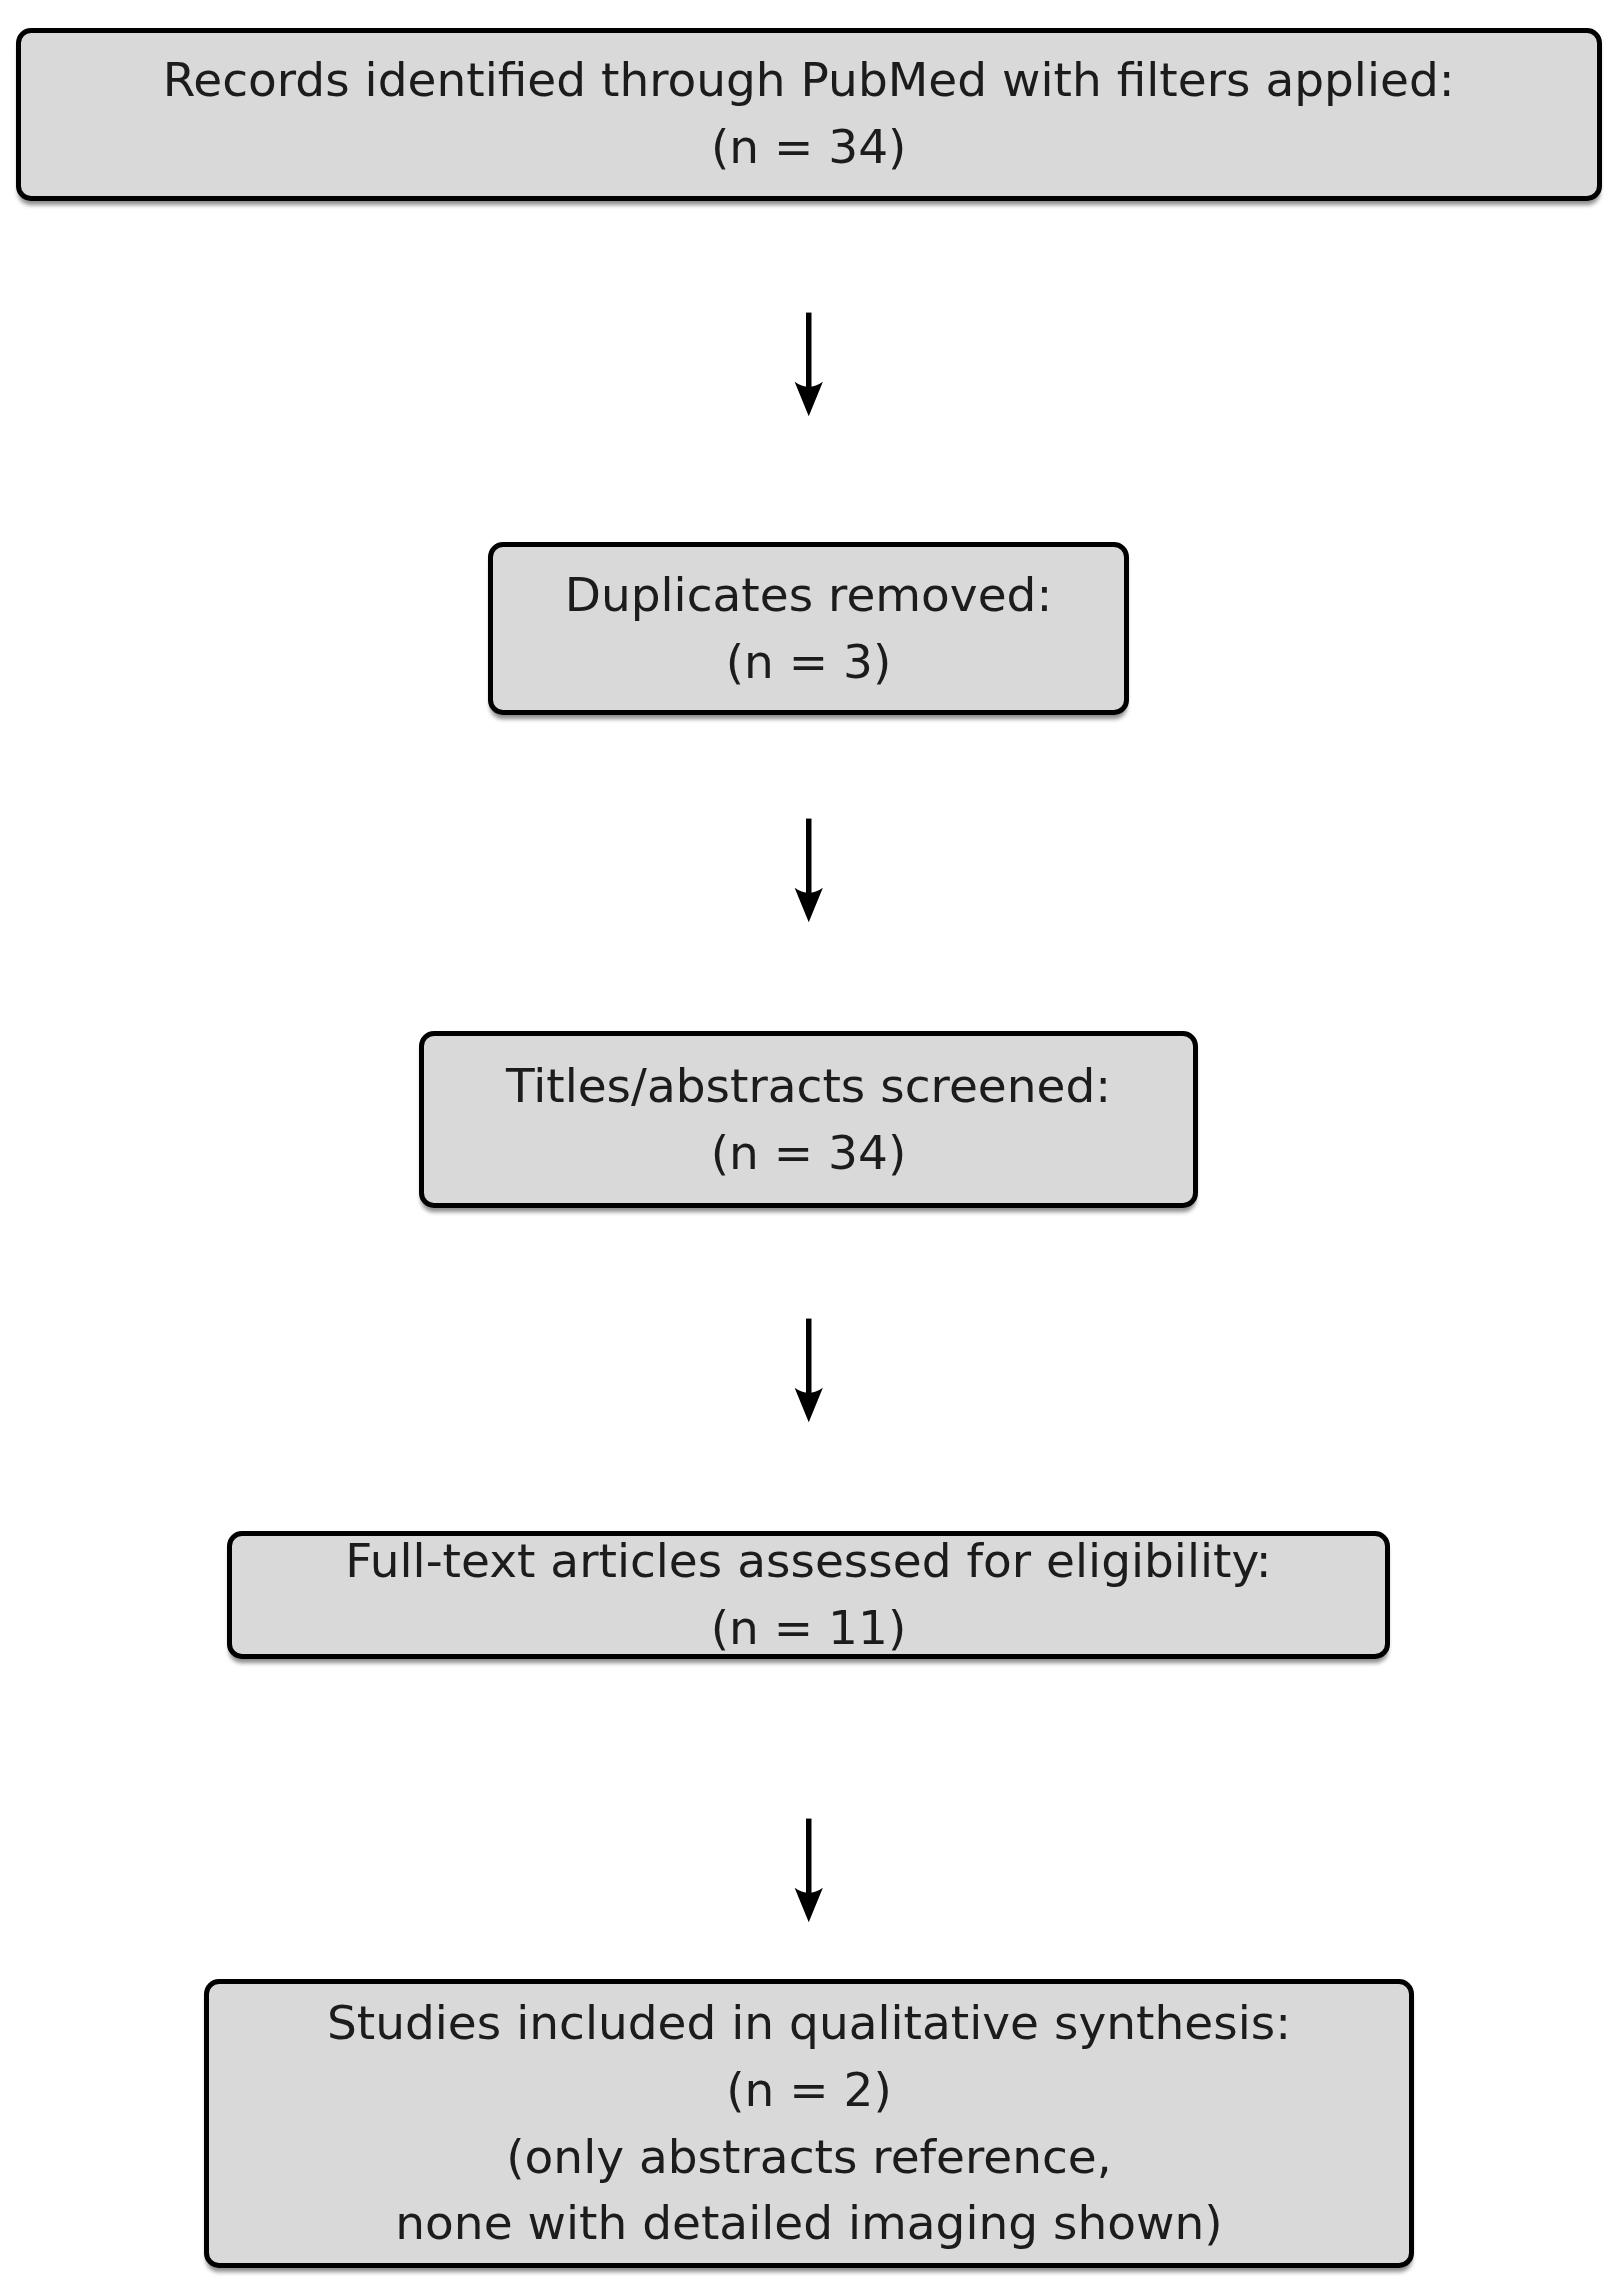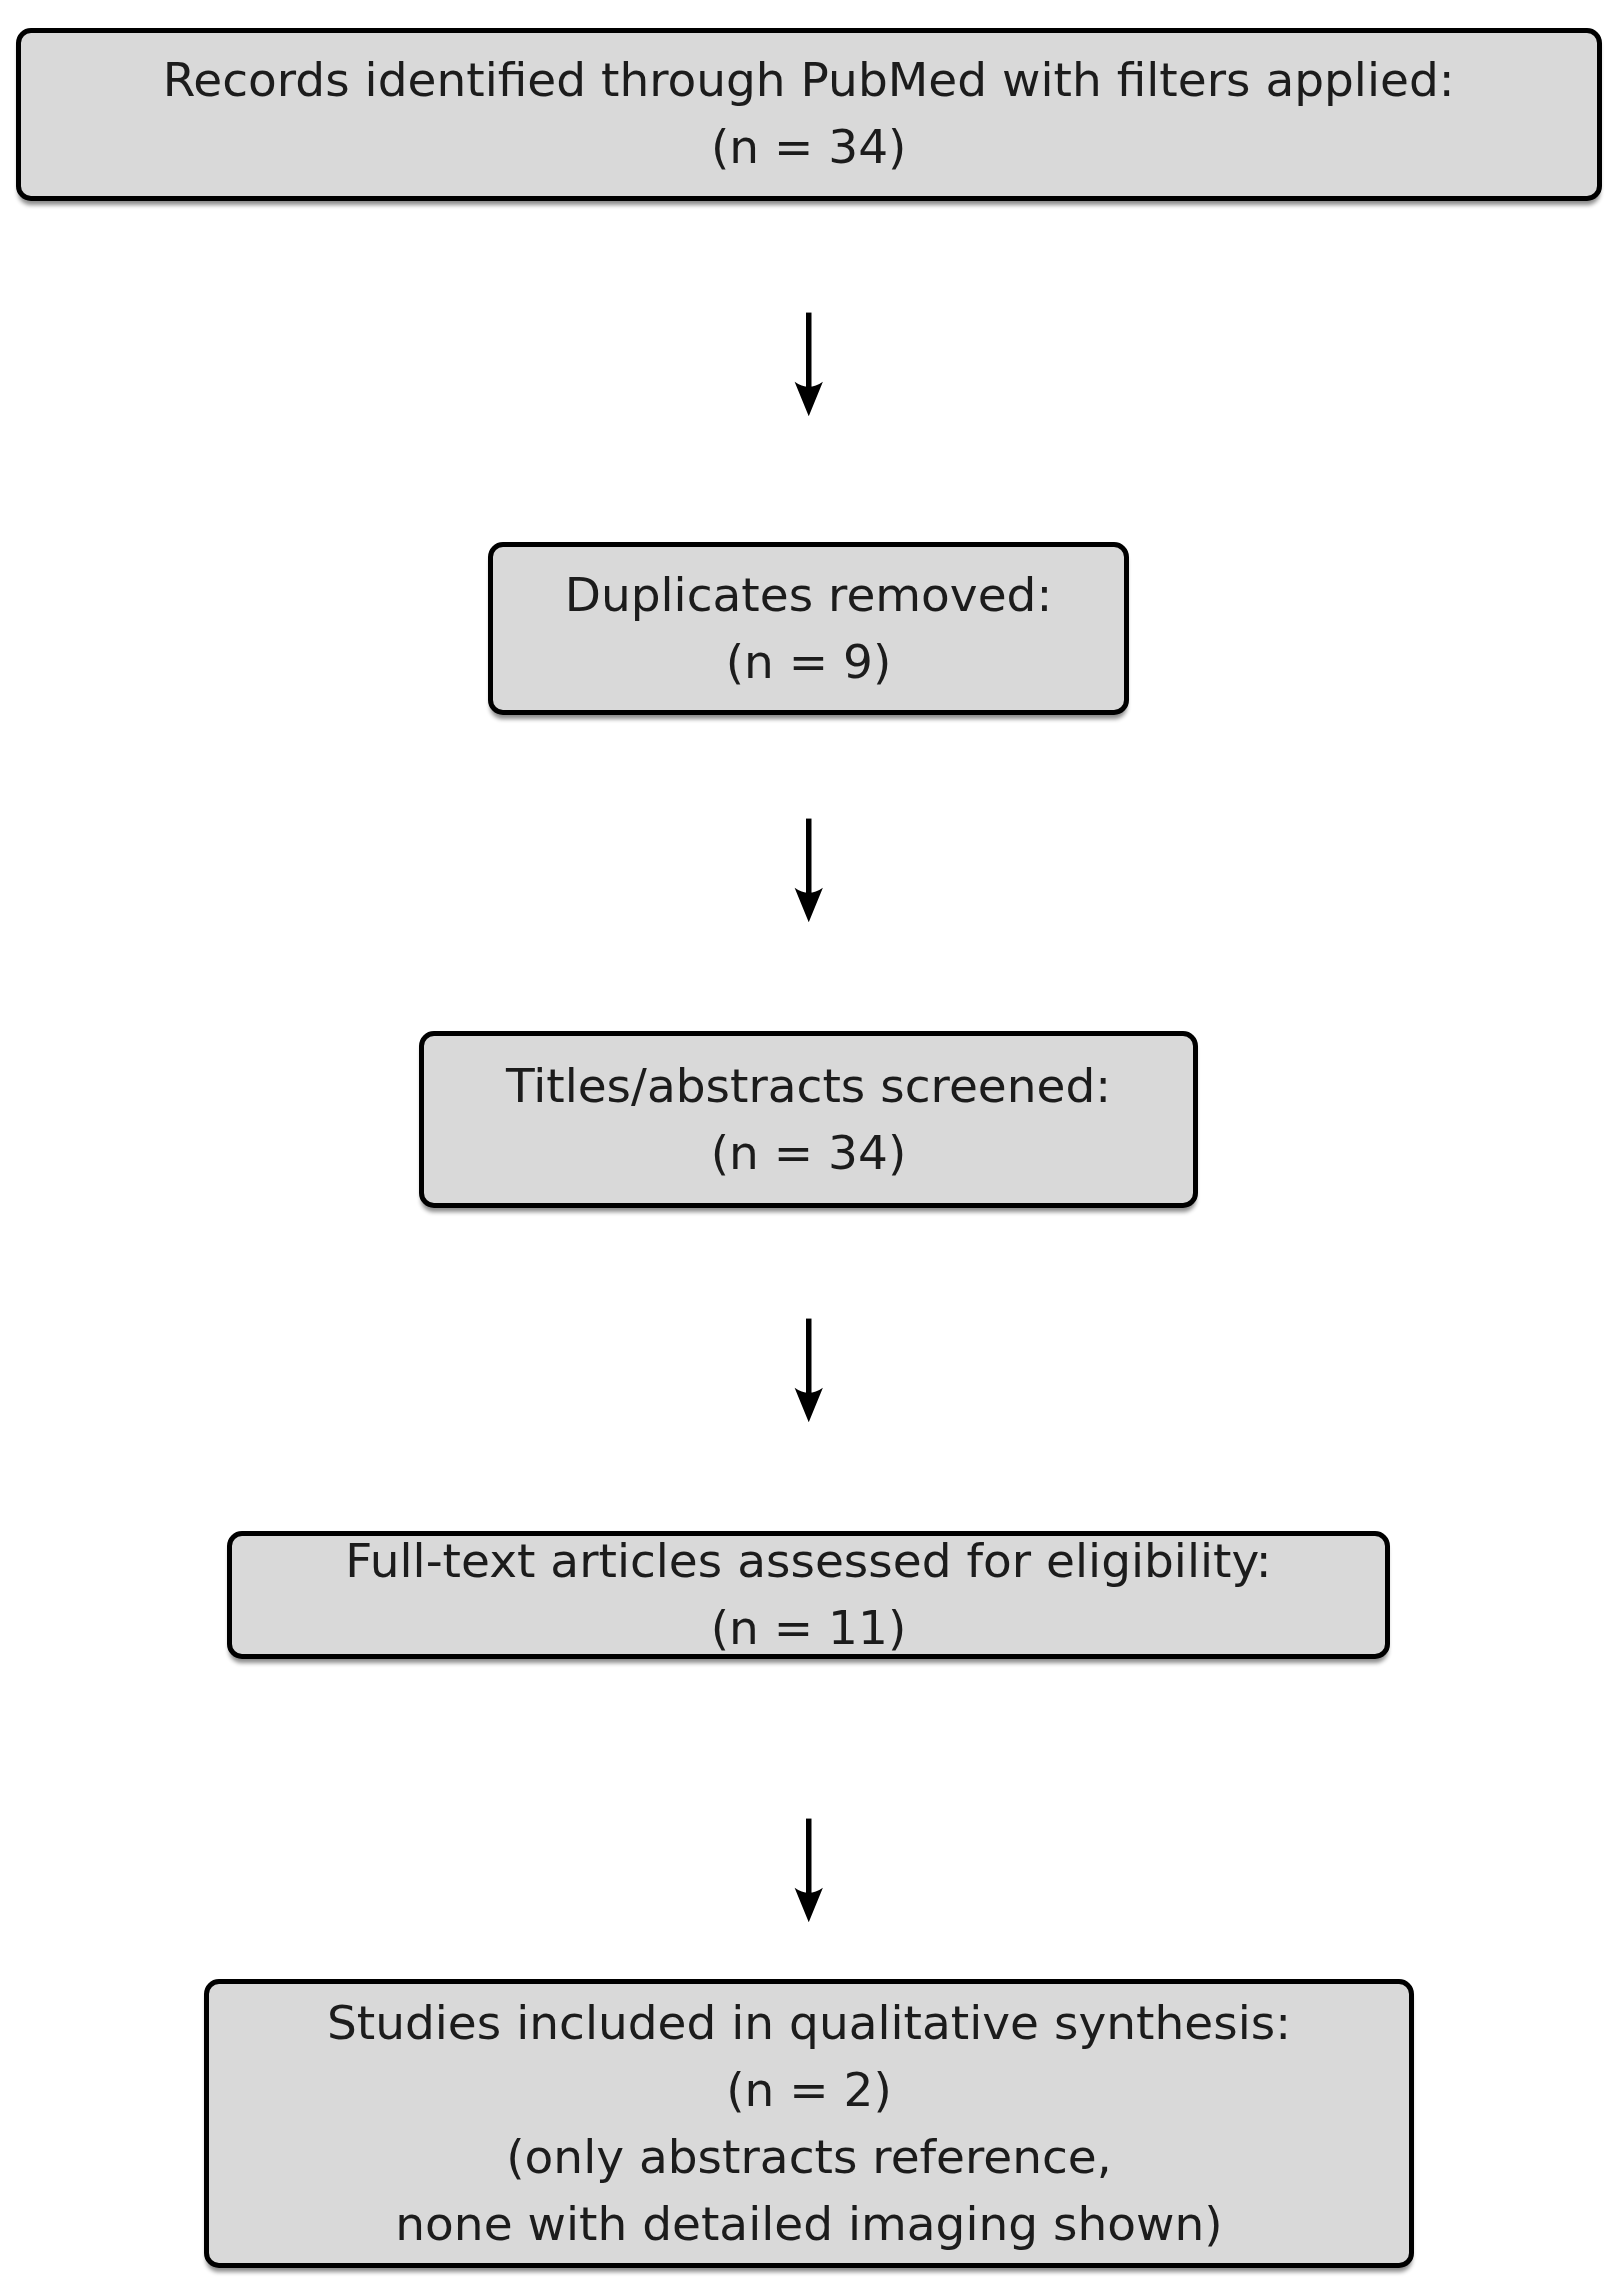--- a/index.html
+++ b/index.html
@@ -48,21 +48,21 @@
     height: 106px;
   }
   .arrow .stem { stroke: var(--arrow); stroke-width: 7; }
   .arrow .head { fill: var(--arrow); }
 
   
   #n0 { left: 15.7px;  top: 27.5px;   width: 1586px; height: 173px; }
   #n1 { left: 488px; top: 535px;  width: 641px;  height: 173px; margin-top: 7px; }
   #n2 { left: 419px; top: 1031px; width: 779px;  height: 177px; }
   #n3 { left: 227px; top: 1531px; width: 1163px; height: 128px; }
-  #n4 { left: 204px; top: 1979px; width: 1210px; height: 289px; justify-content: space-between; }
+  #n4 { left: 204px; top: 1979px; width: 1210px; height: 289px; }
 
   
   #a0 { top: 311px; }
   #a1 { top: 817px; }
   #a2 { top: 1317px; }
   #a3 { top: 1817px; }
 </style>
 </head>
 <body>
 
@@ -73,21 +73,21 @@
     <div class="line">(n = 34)</div>
   </section>
 
   <svg class="arrow" id="a0" viewBox="0 0 40 135" aria-hidden="true">
     <line class="stem" x1="20" y1="2" x2="20" y2="98"></line>
     <path class="head" d="M20,134 L2,90 Q20,103 38,90 Z"></path>
   </svg>
 
   <section class="node" id="n1">
     <div class="line">Duplicates removed:</div>
-    <div class="line">(n = 9)</div>
+    <div class="line">(n = 3)</div>
   </section>
 
   <svg class="arrow" id="a1" viewBox="0 0 40 135" aria-hidden="true">
     <line class="stem" x1="20" y1="2" x2="20" y2="98"></line>
     <path class="head" d="M20,134 L2,90 Q20,103 38,90 Z"></path>
   </svg>
 
   <section class="node" id="n2">
     <div class="line">Titles/abstracts screened:</div>
     <div class="line">(n = 34)</div>

